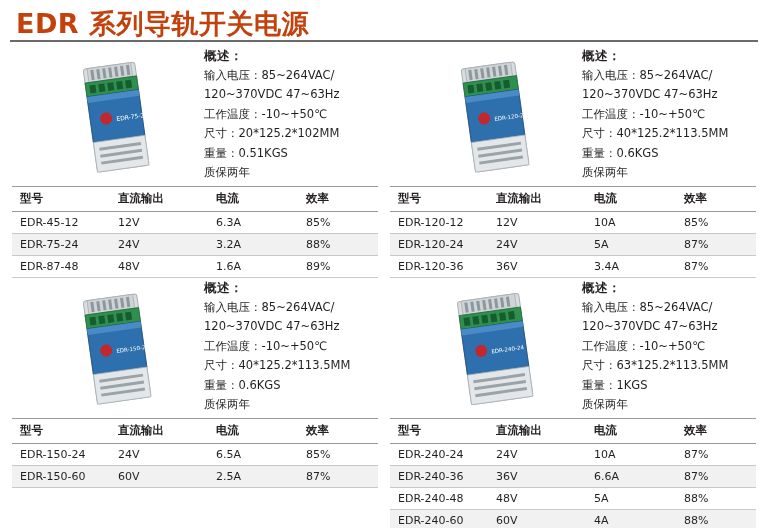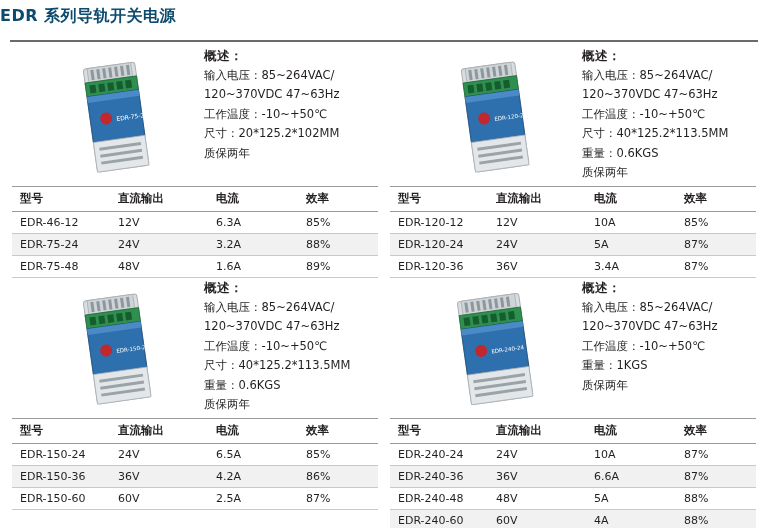--- a/index.html
+++ b/index.html
@@ -6,25 +6,25 @@
   body{
     width:768px;height:528px;
     background:#ffffff;
     font-family:"DejaVu Sans","Liberation Sans",sans-serif;
     color:#231f20;
     overflow:hidden;
     position:relative;
   }
   .page-title{
     position:absolute;
-    left:0;top:6px;
-    font-size:16px;
+    left:16px;top:6px;
+    font-size:27px;
     font-weight:bold;
     letter-spacing:0.5px;
-    color:#0c4a6e;
+    color:#c2410c;
     white-space:nowrap;
   }
   .title-rule{
     position:absolute;
     left:10px;top:40px;
     width:748px;height:2px;
     background:#6b6b6b;
   }
   .quad{
     position:absolute;
@@ -132,53 +132,54 @@
           </g>
         </g>
       </svg>
     </div>
     <div class="spec">
       <div class="spec-head">概述：</div>
       <div>输入电压：85~264VAC/</div>
       <div>120~370VDC 47~63Hz</div>
       <div>工作温度：-10~+50℃</div>
       <div>尺寸：20*125.2*102MM</div>
+      <div>重量：0.51KGS</div>
       <div>质保两年</div>
     </div>
   </div>
   <table class="spec-table">
     <colgroup>
         <col class="c1">
         <col class="c2">
         <col class="c3">
         <col class="c4">
       </colgroup>
     <thead>
       <tr>
         <th>型号</th>
         <th>直流输出</th>
         <th>电流</th>
         <th>效率</th>
       </tr>
     </thead>
     <tbody>
       <tr>
-        <td>EDR-46-12</td>
+        <td>EDR-45-12</td>
         <td>12V</td>
         <td>6.3A</td>
         <td>85%</td>
       </tr>
       <tr>
         <td>EDR-75-24</td>
         <td>24V</td>
         <td>3.2A</td>
         <td>88%</td>
       </tr>
       <tr>
-        <td>EDR-75-48</td>
+        <td>EDR-87-48</td>
         <td>48V</td>
         <td>1.6A</td>
         <td>89%</td>
       </tr>
     </tbody>
   </table>
 </div>
 
 <div class="quad q2">
   <div class="quad-top">
@@ -326,26 +327,20 @@
         <th>电流</th>
         <th>效率</th>
       </tr>
     </thead>
     <tbody>
       <tr>
         <td>EDR-150-24</td>
         <td>24V</td>
         <td>6.5A</td>
         <td>85%</td>
-      </tr>
-      <tr>
-        <td>EDR-150-36</td>
-        <td>36V</td>
-        <td>4.2A</td>
-        <td>86%</td>
       </tr>
       <tr>
         <td>EDR-150-60</td>
         <td>60V</td>
         <td>2.5A</td>
         <td>87%</td>
       </tr>
     </tbody>
   </table>
 </div>
@@ -387,20 +382,21 @@
             <rect x="37" y="108" width="52" height="3"></rect>
           </g>
         </g>
       </svg>
     </div>
     <div class="spec">
       <div class="spec-head">概述：</div>
       <div>输入电压：85~264VAC/</div>
       <div>120~370VDC 47~63Hz</div>
       <div>工作温度：-10~+50℃</div>
+      <div>尺寸：63*125.2*113.5MM</div>
       <div>重量：1KGS</div>
       <div>质保两年</div>
     </div>
   </div>
   <table class="spec-table">
     <colgroup>
         <col class="c1">
         <col class="c2">
         <col class="c3">
         <col class="c4">

